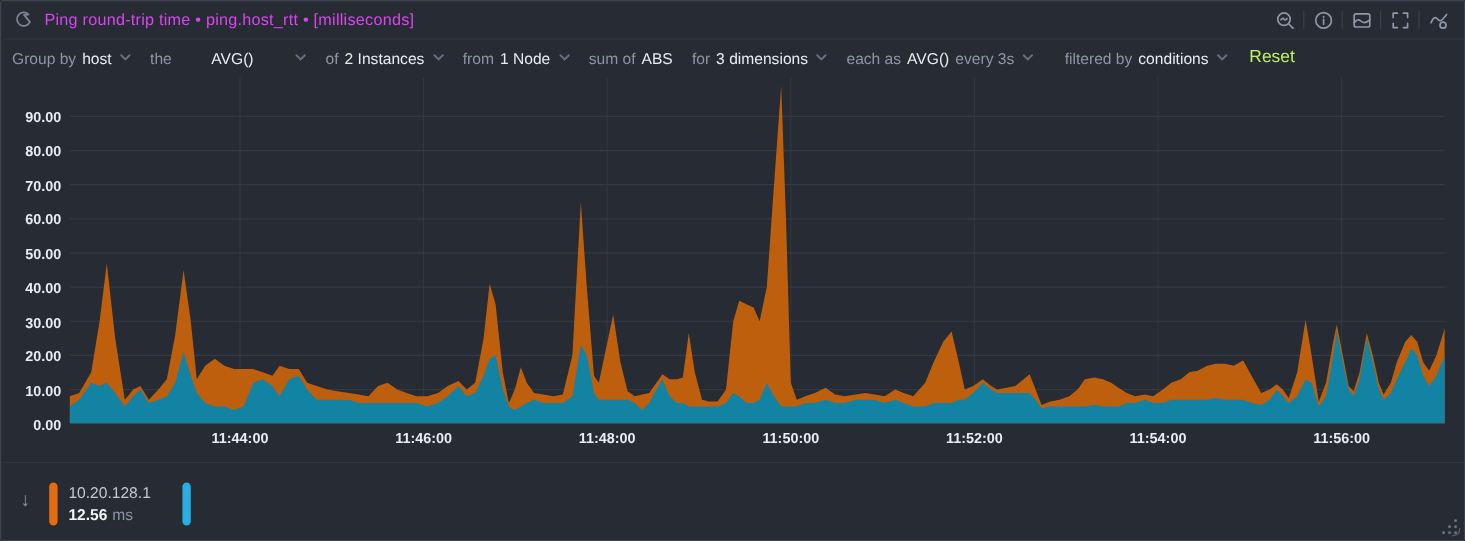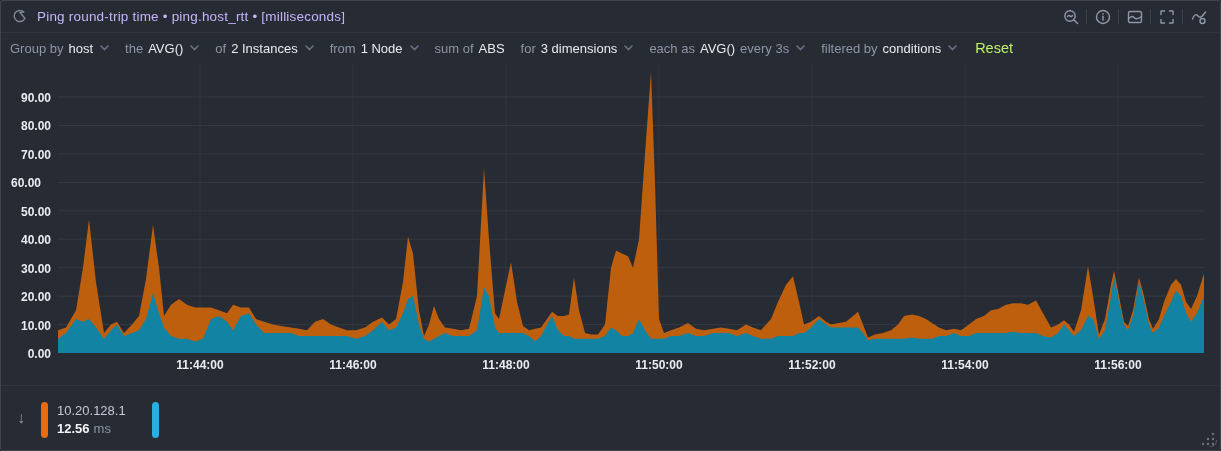--- a/index.html
+++ b/index.html
@@ -7,21 +7,21 @@
     width:1221px;height:451px;overflow:hidden;
     background:#1e222a;
     font-family:"Liberation Sans",sans-serif;
   }
   .panel{
     position:absolute;inset:0;background:#262B34;
     border:1px solid #3D434F;border-radius:2px;box-sizing:border-box;
   }
   
   .hdr{height:32px;display:flex;align-items:center;border-bottom:1px solid #30363F;padding:0 6px 0 10px;box-sizing:border-box}
-  .hdr-title{font-size:13.5px;color:#c4b5fd;margin-left:9px;letter-spacing:.2px}
+  .hdr-title{font-size:13.5px;color:#d946ef;margin-left:9px;letter-spacing:.2px}
   .hicons{margin-left:auto;display:flex;align-items:center;height:100%}
   .hicon{width:31px;height:100%;display:flex;align-items:center;justify-content:center;cursor:pointer}
   .hdiv{width:1px;height:15px;background:#3A414D}
   
   .tbar{height:30px;display:flex;align-items:center;padding-left:9px;font-size:13px;white-space:nowrap;box-sizing:border-box}
   .tb-item{display:flex;align-items:center;margin-right:16px;cursor:pointer}
   .tb-label{color:#8C96A6;margin-right:5px}
   .tb-value{color:#E9ECF1}
   .tb-suffix{color:#8C96A6;margin-left:5px}
   .tb-chev{margin-left:7px;display:flex;align-items:center}
@@ -102,21 +102,21 @@
     <span class="tb-reset" style="order:99">Reset</span>
   <span class="tb-item" style="order: 0;">
         <span class="tb-label">Group by</span>
         <span class="tb-value">host</span>
         <span class="tb-chev">
           <svg width="9" height="6" viewBox="0 0 9 6">
             <path d="M1 1 L4.5 4.5 L8 1" fill="none" stroke="#667082" stroke-width="1.6" stroke-linecap="round"></path>
           </svg>
         </span>
       </span>
-      <span class="tb-item" style="order: 1;">
+      <span class="tb-item" style="order: 1; gap: 28px;">
         <span class="tb-label">the</span>
         <span class="tb-value">AVG()</span>
         <span class="tb-chev">
           <svg width="9" height="6" viewBox="0 0 9 6">
             <path d="M1 1 L4.5 4.5 L8 1" fill="none" stroke="#667082" stroke-width="1.6" stroke-linecap="round"></path>
           </svg>
         </span>
       </span>
       <span class="tb-item" style="order: 2;">
         <span class="tb-label">of</span>
@@ -152,21 +152,21 @@
       <span class="tb-item" style="order: 6;">
         <span class="tb-label">each as</span>
         <span class="tb-value">AVG()</span>
         <span class="tb-suffix">every 3s</span>
         <span class="tb-chev">
           <svg width="9" height="6" viewBox="0 0 9 6">
             <path d="M1 1 L4.5 4.5 L8 1" fill="none" stroke="#667082" stroke-width="1.6" stroke-linecap="round"></path>
           </svg>
         </span>
       </span>
-      <span class="tb-item" style="order: 7;">
+      <span class="tb-item" style="order: 7; margin-left: 10px;">
         <span class="tb-label">filtered by</span>
         <span class="tb-value">conditions</span>
         <span class="tb-chev">
           <svg width="9" height="6" viewBox="0 0 9 6">
             <path d="M1 1 L4.5 4.5 L8 1" fill="none" stroke="#667082" stroke-width="1.6" stroke-linecap="round"></path>
           </svg>
         </span>
       </span>
     </div>
 
@@ -191,21 +191,21 @@
           <polygon points="0.0,266.2 8.0,263.4 18.0,246.3 25.0,203.7 31.0,155.3 38.0,217.9 46.0,269.1 53.0,260.6 59.0,257.7 66.0,269.1 74.0,260.6 81.0,252.0 88.0,215.1 95.0,161.0 101.0,203.7 106.0,252.0 113.0,240.7 121.0,235.0 129.0,240.7 137.0,243.5 145.0,243.5 153.0,243.5 161.0,246.3 169.0,249.2 175.0,240.7 183.0,243.5 191.0,243.5 198.0,254.9 206.0,257.7 215.0,260.6 223.0,262.0 233.0,263.4 241.0,264.8 249.0,266.2 257.0,257.7 265.0,254.9 273.0,260.6 281.0,263.4 289.0,266.2 298.0,266.2 307.0,263.4 315.0,257.7 324.0,253.4 331.0,260.6 338.0,254.9 345.0,217.9 350.0,172.4 355.0,189.5 361.0,246.3 366.0,271.9 371.0,260.6 376.0,242.1 381.0,254.9 387.0,263.4 395.0,264.8 403.0,266.2 411.0,264.8 419.0,232.1 426.0,104.1 431.0,175.2 437.0,249.2 441.0,254.9 447.0,226.4 453.0,198.0 459.0,237.8 465.0,262.0 471.0,266.2 477.0,264.8 483.0,263.4 489.0,254.9 494.0,247.8 500.0,252.0 506.0,252.0 511.0,250.6 516.0,213.6 521.0,246.3 527.0,269.1 533.0,270.5 540.0,270.5 547.0,260.6 553.0,203.7 558.0,186.6 564.0,189.5 570.0,192.3 575.0,203.7 581.0,175.2 587.0,89.9 593.0,7.4 597.0,118.4 601.0,254.9 606.0,269.1 613.0,266.2 621.0,263.4 630.0,259.1 638.0,264.8 646.0,266.2 655.0,264.8 663.0,263.4 671.0,264.8 679.0,266.2 688.0,260.6 695.0,263.4 703.0,266.2 713.0,254.9 720.0,237.8 728.0,220.7 735.0,212.2 741.0,237.8 746.0,260.6 753.0,257.7 761.0,252.0 768.0,257.7 773.0,260.6 781.0,259.1 788.0,257.7 795.0,252.0 800.0,247.8 805.0,260.6 810.0,273.4 817.0,270.5 825.0,269.1 833.0,266.2 840.0,260.6 846.0,252.0 854.0,250.6 861.0,252.0 868.0,254.9 874.0,259.1 881.0,263.4 888.0,266.2 896.0,264.8 903.0,266.2 911.0,260.6 918.0,254.9 926.0,252.0 933.0,246.3 940.0,244.9 948.0,240.7 955.0,239.2 963.0,239.2 970.0,240.7 978.0,236.4 985.0,249.2 993.0,263.4 1000.0,260.6 1006.0,256.3 1011.0,260.6 1016.0,267.7 1023.0,246.3 1030.0,202.3 1035.0,232.1 1041.0,270.5 1047.0,254.9 1053.0,220.7 1056.0,206.5 1061.0,232.1 1066.0,257.7 1070.0,262.0 1075.0,246.3 1081.0,213.6 1086.0,232.1 1091.0,254.9 1095.0,264.8 1101.0,254.9 1106.0,237.8 1113.0,220.7 1118.0,215.1 1123.0,220.7 1128.0,237.8 1133.0,244.9 1139.0,232.1 1146.0,209.4 1146.0,289 0.0,289" fill="#BD5F0D"></polygon>
           <polygon points="0.0,274.8 8.0,269.1 18.0,254.9 25.0,257.7 31.0,254.9 38.0,263.4 46.0,274.8 53.0,266.2 59.0,260.6 66.0,271.9 74.0,269.1 81.0,266.2 88.0,254.9 95.0,229.3 101.0,249.2 106.0,263.4 113.0,271.9 121.0,274.8 129.0,274.8 137.0,277.6 145.0,274.8 153.0,254.9 161.0,252.0 169.0,257.7 175.0,266.2 183.0,252.0 191.0,249.2 198.0,260.6 206.0,269.1 215.0,269.1 223.0,269.1 233.0,269.1 241.0,271.9 249.0,271.9 257.0,271.9 265.0,271.9 273.0,271.9 281.0,271.9 289.0,271.9 298.0,274.8 307.0,271.9 315.0,266.2 324.0,257.7 331.0,266.2 338.0,263.4 345.0,249.2 350.0,235.0 355.0,232.1 361.0,260.6 366.0,274.8 371.0,277.6 376.0,274.8 381.0,271.9 387.0,269.1 395.0,271.9 403.0,271.9 411.0,271.9 419.0,266.2 426.0,223.6 431.0,232.1 437.0,263.4 441.0,269.1 447.0,269.1 453.0,269.1 459.0,269.1 465.0,269.1 471.0,271.9 477.0,277.6 483.0,271.9 489.0,260.6 494.0,252.0 500.0,266.2 506.0,271.9 511.0,271.9 516.0,274.8 521.0,274.8 527.0,274.8 533.0,274.8 540.0,274.8 547.0,271.9 553.0,263.4 558.0,266.2 564.0,271.9 570.0,271.9 575.0,269.1 581.0,254.9 587.0,266.2 593.0,274.8 597.0,274.8 601.0,274.8 606.0,274.8 613.0,271.9 621.0,271.9 630.0,269.1 638.0,271.9 646.0,271.9 655.0,269.1 663.0,269.1 671.0,269.1 679.0,271.9 688.0,269.1 695.0,271.9 703.0,274.8 713.0,274.8 720.0,271.9 728.0,271.9 735.0,271.9 741.0,269.1 746.0,269.1 753.0,263.4 761.0,254.9 768.0,260.6 773.0,263.4 781.0,263.4 788.0,263.4 795.0,263.4 800.0,263.4 805.0,269.1 810.0,276.2 817.0,274.8 825.0,274.8 833.0,274.8 840.0,274.8 846.0,274.8 854.0,273.4 861.0,274.8 868.0,274.8 874.0,274.8 881.0,271.9 888.0,271.9 896.0,269.1 903.0,271.9 911.0,271.9 918.0,269.1 926.0,269.1 933.0,269.1 940.0,269.1 948.0,269.1 955.0,267.7 963.0,269.1 970.0,269.1 978.0,269.1 985.0,271.9 993.0,273.4 1000.0,269.1 1006.0,260.6 1011.0,266.2 1016.0,271.9 1023.0,266.2 1030.0,252.0 1035.0,254.9 1041.0,274.8 1047.0,266.2 1053.0,232.1 1056.0,212.2 1061.0,237.8 1066.0,260.6 1070.0,266.2 1075.0,252.0 1081.0,217.9 1086.0,237.8 1091.0,260.6 1095.0,269.1 1101.0,263.4 1106.0,252.0 1113.0,237.8 1118.0,226.4 1123.0,232.1 1128.0,249.2 1133.0,257.7 1139.0,249.2 1146.0,232.1 1146.0,289 0.0,289" fill="#1283A3"></polygon>
         </svg></div>
     <div id="yaxis">
         <div class="ylabel" style="top: 284px;">0.00</div>
         <div class="ylabel" style="top: 255.56px;">10.00</div>
         <div class="ylabel" style="top: 227.12px;">20.00</div>
         <div class="ylabel" style="top: 198.68px;">30.00</div>
         <div class="ylabel" style="top: 170.24px;">40.00</div>
         <div class="ylabel" style="top: 141.8px;">50.00</div>
-        <div class="ylabel" style="top: 113.36px; text-align: center;">60.00</div>
+        <div class="ylabel" style="top: 113.36px;">60.00</div>
         <div class="ylabel" style="top: 84.92px;">70.00</div>
         <div class="ylabel" style="top: 56.48px;">80.00</div>
         <div class="ylabel" style="top: 28.04px;">90.00</div>
       </div>
     <div id="xaxis">
         <div class="xlabel" style="left: 154px;">11:44:00</div>
         <div class="xlabel" style="left: 307px; text-align: center;">11:46:00</div>
         <div class="xlabel" style="left: 460px;">11:48:00</div>
         <div class="xlabel" style="left: 613px;">11:50:00</div>
         <div class="xlabel" style="left: 766px;">11:52:00</div>

